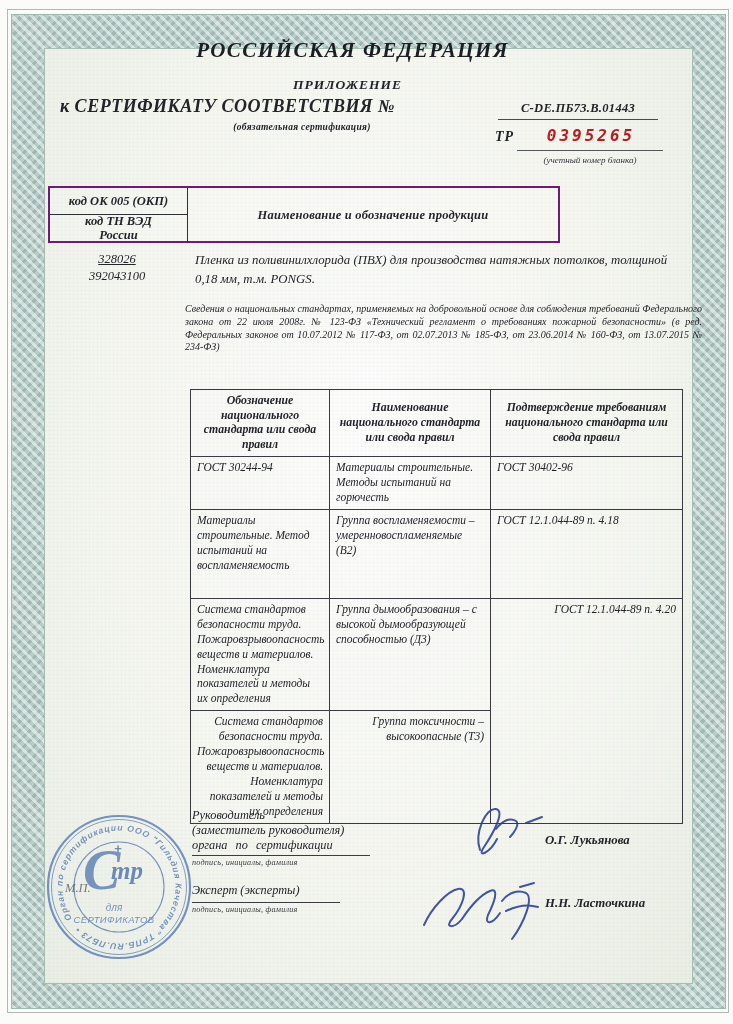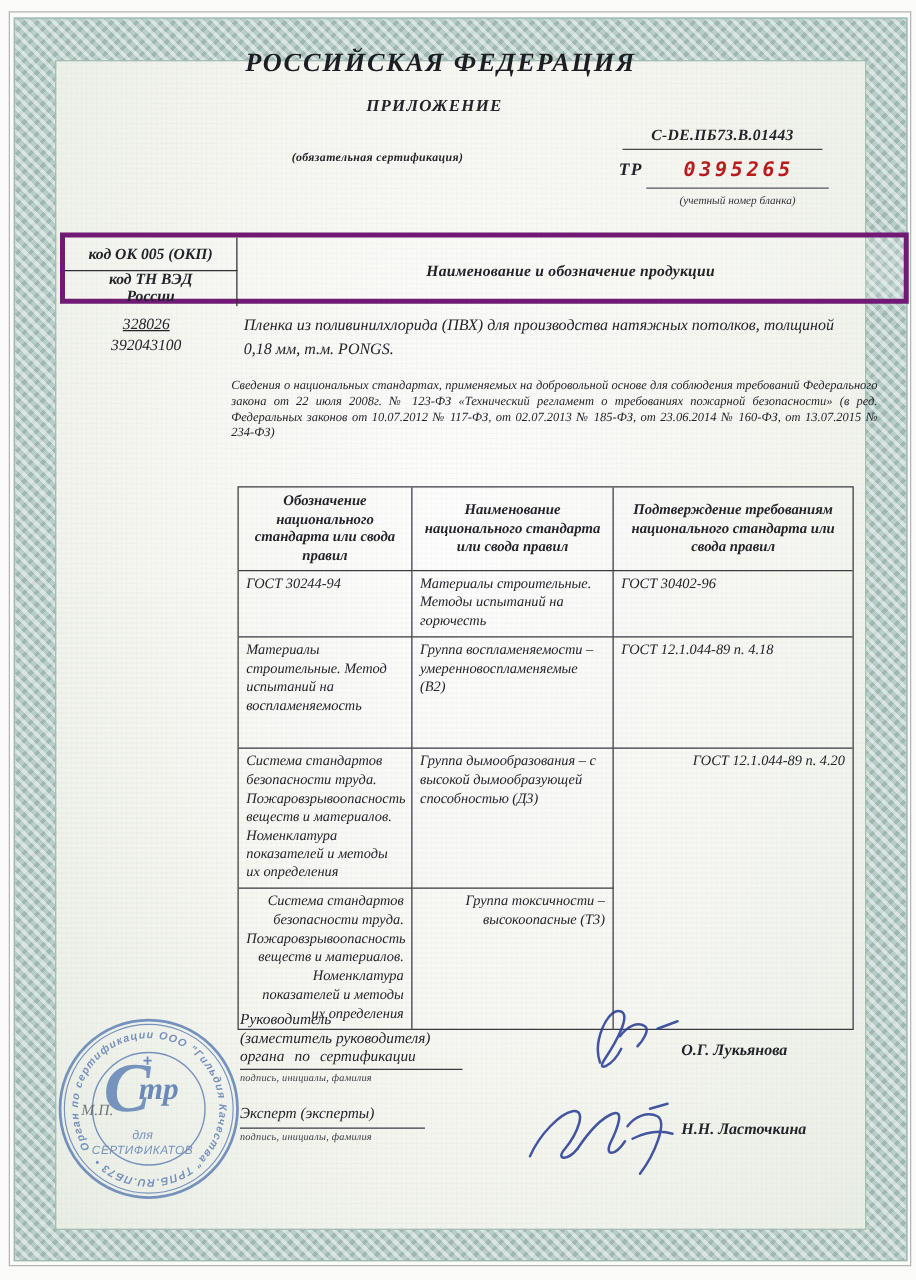--- a/index.html
+++ b/index.html
@@ -42,23 +42,23 @@
   .cert-note { left:147px; top:122px; width:310px; font-size:9.5px; font-weight:bold; text-align:center; letter-spacing:0.3px; }
   .tr-label { left:495px; top:129px; font-size:14px; font-weight:bold; letter-spacing:1px; }
   .blank-number { left:520px; top:126px; width:142px; text-align:center;
     font-family:"DejaVu Sans Mono","Liberation Mono",monospace;
     font-size:16px; letter-spacing:3px; color:#b91c1c; font-weight:bold; }
   .blank-underline { left:517px; top:150px; width:146px; border-bottom:1px solid #55555c; height:1px; }
   .blank-note { left:505px; top:155px; width:170px; text-align:center; font-size:9px; color:#30303a; }
 
   
   .codes-table {
-    left:48px; top:186px; width:679px; height:57px;
+    left:48px; top:186px; width:512px; height:57px;
     display:grid; grid-template-columns:138px 1fr; grid-template-rows:27px 1fr;
-    border:4px solid #701a75; background:rgba(255,255,255,0.15);
+    border:2px solid #701a75; background:rgba(255,255,255,0.15);
   }
   .codes-table .c1 { grid-column:1; grid-row:1; border-bottom:1px solid #2e2e34; border-right:1px solid #2e2e34;
     display:flex; align-items:center; justify-content:center; font-size:12.5px; font-weight:bold; }
   .codes-table .c2 { grid-column:1; grid-row:2; border-right:1px solid #2e2e34;
     display:flex; align-items:center; justify-content:center; font-size:12.5px; font-weight:bold;
     white-space:pre-line; text-align:center; line-height:1.1; }
   .codes-table .c3 { grid-column:2; grid-row:1 / span 2;
     display:flex; align-items:center; justify-content:center; font-size:12.5px; font-weight:bold; letter-spacing:0.2px; }
 
   .code-ok { left:58px; top:252px; width:118px; text-align:center; font-size:12.5px; text-decoration:underline; }
@@ -100,20 +100,21 @@
 </head>
 <body>
 
 <div class="page">
   <div class="frame-line"></div>
   <div class="band"></div>
   <div class="inner"></div>
 
   <div class="abs country">РОССИЙСКАЯ ФЕДЕРАЦИЯ</div>
   <div class="abs doc-type">ПРИЛОЖЕНИЕ</div>
+  <div class="abs cert-line">к СЕРТИФИКАТУ СООТВЕТСТВИЯ  №</div>
   <div class="abs cert-number">С-DE.ПБ73.В.01443</div>
   <div class="abs cert-note">(обязательная сертификация)</div>
   <div class="abs tr-label">ТР</div>
   <div class="abs blank-number">0395265</div>
   <div class="abs blank-underline"></div>
   <div class="abs blank-note">(учетный номер бланка)</div>
 
   <div class="abs codes-table">
     <div class="c1">код ОК 005 (ОКП)</div>
     <div class="c2">код ТН ВЭД

